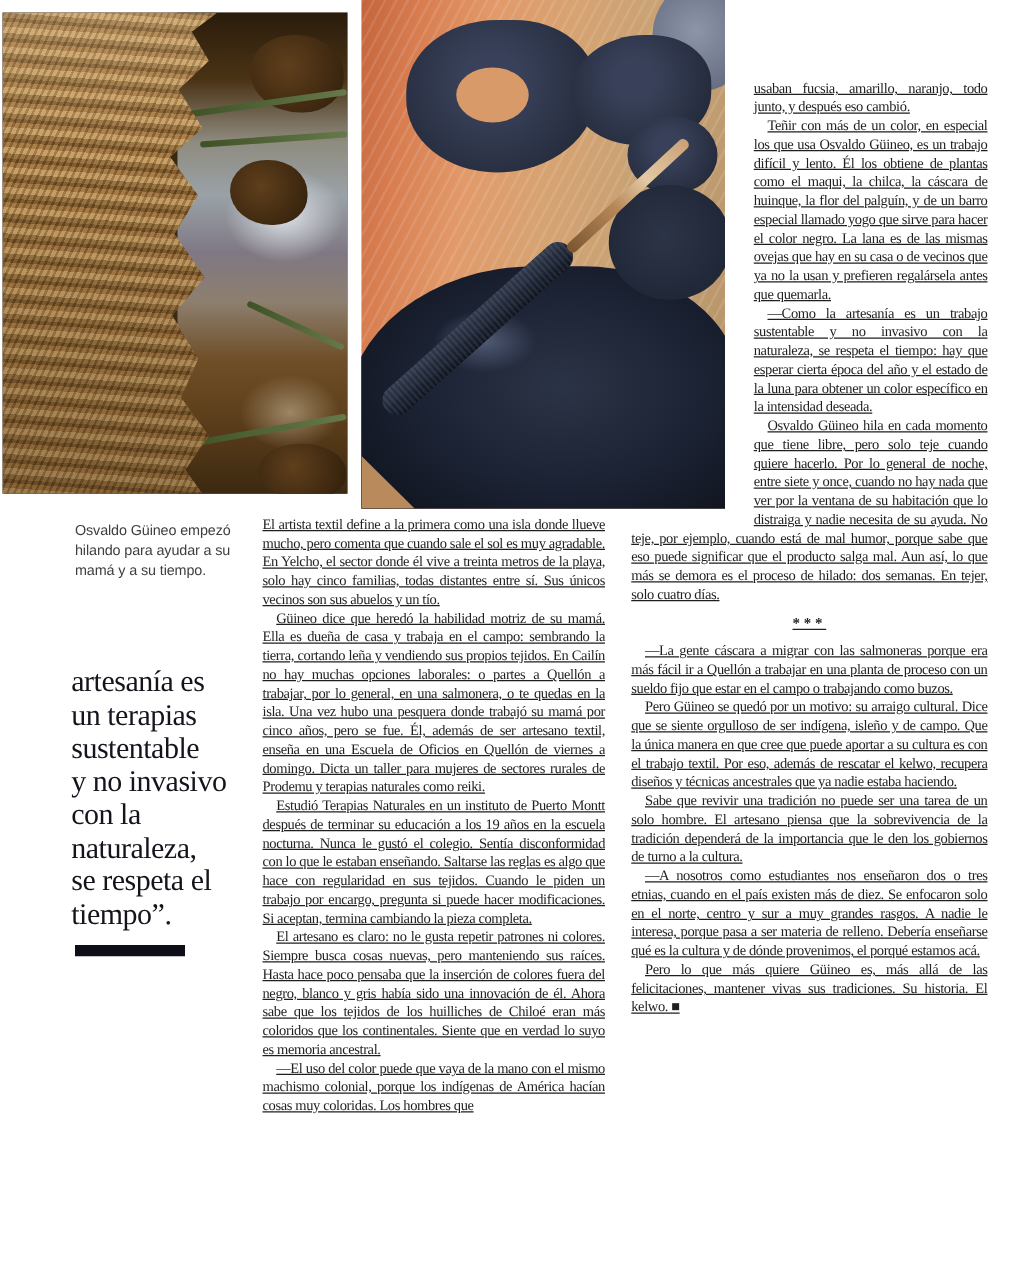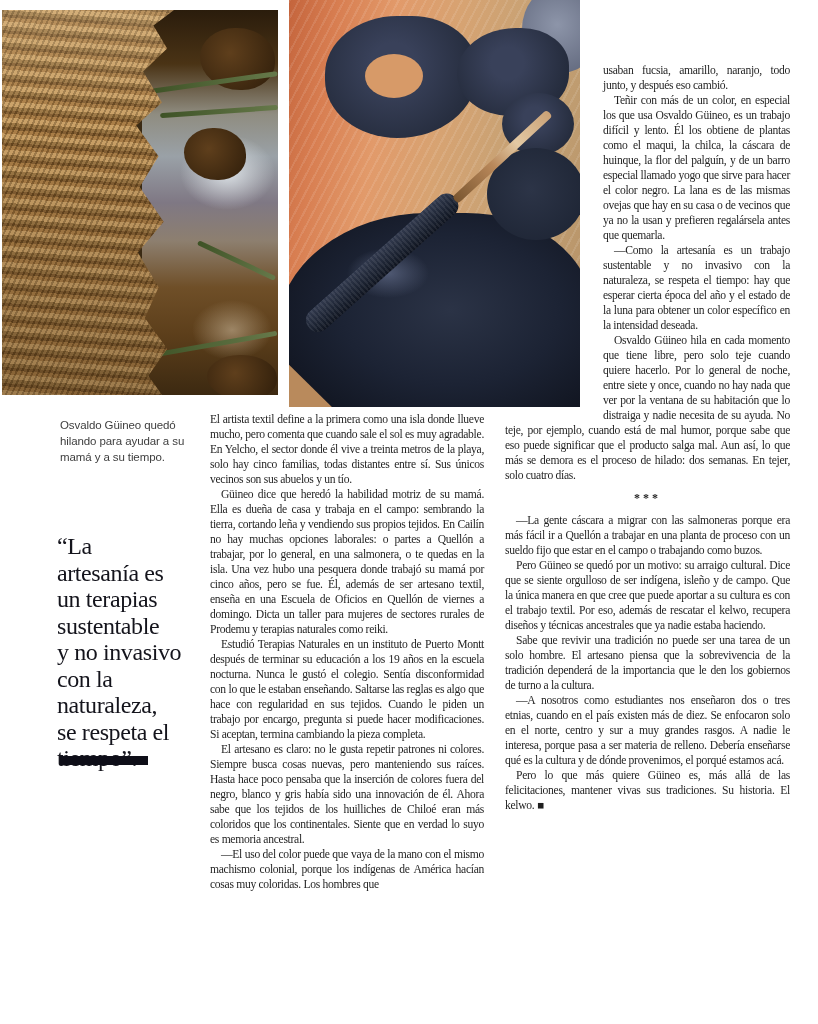--- a/index.html
+++ b/index.html
@@ -72,21 +72,21 @@
 
   
   .caption{position:absolute;left:60px;top:418px;width:142px;
     font-family:"Liberation Sans", sans-serif;font-size:11.5px;line-height:15.8px;
     color:#3e3e3e;letter-spacing:-.1px;}
   .pull-quote{position:absolute;left:57px;top:533px;width:162px;
     font-size:24px;line-height:26.5px;color:#14141c;letter-spacing:-.4px;}
   .quote-bar{position:absolute;left:60px;top:756px;width:88px;height:9px;background:#0e0e18;}
 
   .bodycol{position:absolute;text-align:justify;font-size:11.6px;line-height:15px;
-    letter-spacing:-.3px;color:#1f1f1f;hyphens:auto;-webkit-hyphens:auto;}
+    letter-spacing:-.3px;color:#1f1f1f;hyphens:auto;text-decoration:underline;-webkit-hyphens:auto;}
   #col-left{left:210px;top:412px;width:274px;}
   #col-right{left:505px;top:63px;width:285px;}
   .photo-wrap-spacer{float:left;width:98px;height:347px;}
   .para{margin:0;text-indent:0;}
   .para.ind{text-indent:11px;}
   .para.separator{text-align:center;text-indent:0;letter-spacing:3px;
     margin:8px 0 7px;font-size:12px;font-weight:bold;}
 </style>
 </head>
 <body>
@@ -114,27 +114,26 @@
   <div class="p2-hole"></div>
   <div class="p2-bottom"></div>
   <div class="p2-fluff"></div>
   <div class="p2-patch"></div>
   <div class="p2-cord"></div>
   <div class="p2-stick"></div>
   <div class="p2-wood"></div>
 </div>
 
 <div class="caption">
-    <div class="cap-line">Osvaldo Güineo quedó</div>
+    <div class="cap-line">Osvaldo Güineo empezó</div>
     <div class="cap-line">hilando para ayudar a su</div>
     <div class="cap-line">mamá y a su tiempo.</div>
   </div>
 
 <div class="pull-quote">
-    <div class="pq-line">“La</div>
     <div class="pq-line">artesanía es</div>
     <div class="pq-line">un terapias</div>
     <div class="pq-line">sustentable</div>
     <div class="pq-line">y no invasivo</div>
     <div class="pq-line">con la</div>
     <div class="pq-line">naturaleza,</div>
     <div class="pq-line">se respeta el</div>
     <div class="pq-line">tiempo”.</div>
   </div>
 <div class="quote-bar"></div>

